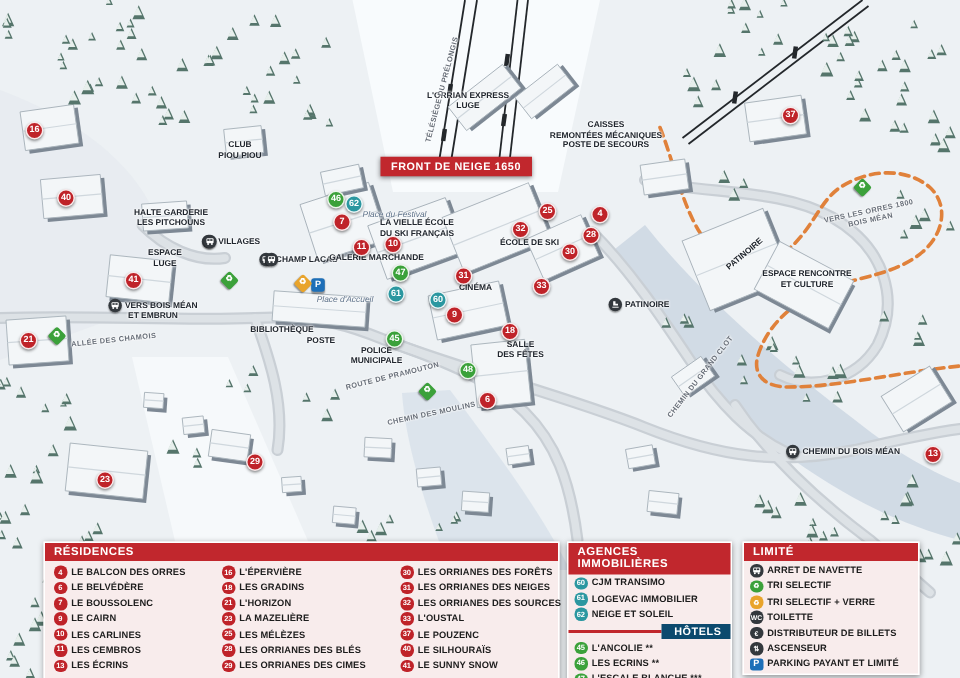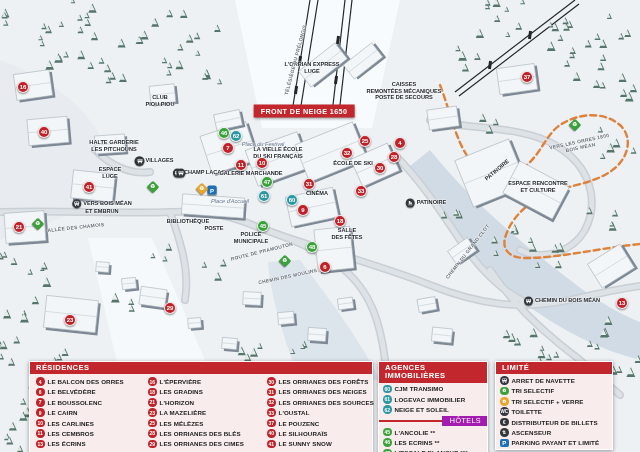--- a/index.html
+++ b/index.html
@@ -54,21 +54,21 @@
   .nbadge.agence{background:#2b97a0;}
   .libadge{flex:0 0 auto;width:8.5px;height:8.5px;border-radius:50%;background:#33383d;
            color:#fff;display:flex;align-items:center;justify-content:center;font-size:4.6px;font-weight:bold;}
   .libadge.green{background:#3ba13a;}
   .libadge.yellow{background:#e9a42b;}
   .libadge.blue{background:#1d6fb8;border-radius:2px;font-size:6px;}
   #res-cols{position:relative;padding-top:2px;}
   .rescol{position:absolute;top:2px;}
   .hotelbar{display:flex;align-items:center;height:10px;margin:1px 0 1px 0;}
   .hotelbar .line{flex:1;height:2px;background:#c1272d;}
-  .hotelbar .tab{background:#a21caf;color:#fff;font-weight:normal;font-size:7.2px;
+  .hotelbar .tab{background:#0c4a6e;color:#fff;font-weight:bold;font-size:7.2px;
                  letter-spacing:.4px;padding:1.5px 6px 1.5px 8px;line-height:1;}
 </style>
 </head>
 <body>
 
 <div class="stage">
   <svg id="terrain" width="640" height="452">
       <rect x="0" y="0" width="640" height="452" fill="#edf1f4"></rect>
       <path d="M235,0 L400,0 L372,128 L262,128 Z" fill="#f8fbfd"></path>
       <path d="M88,238 L152,238 L245,452 L138,452 Z" fill="#f6f9fb"></path>

